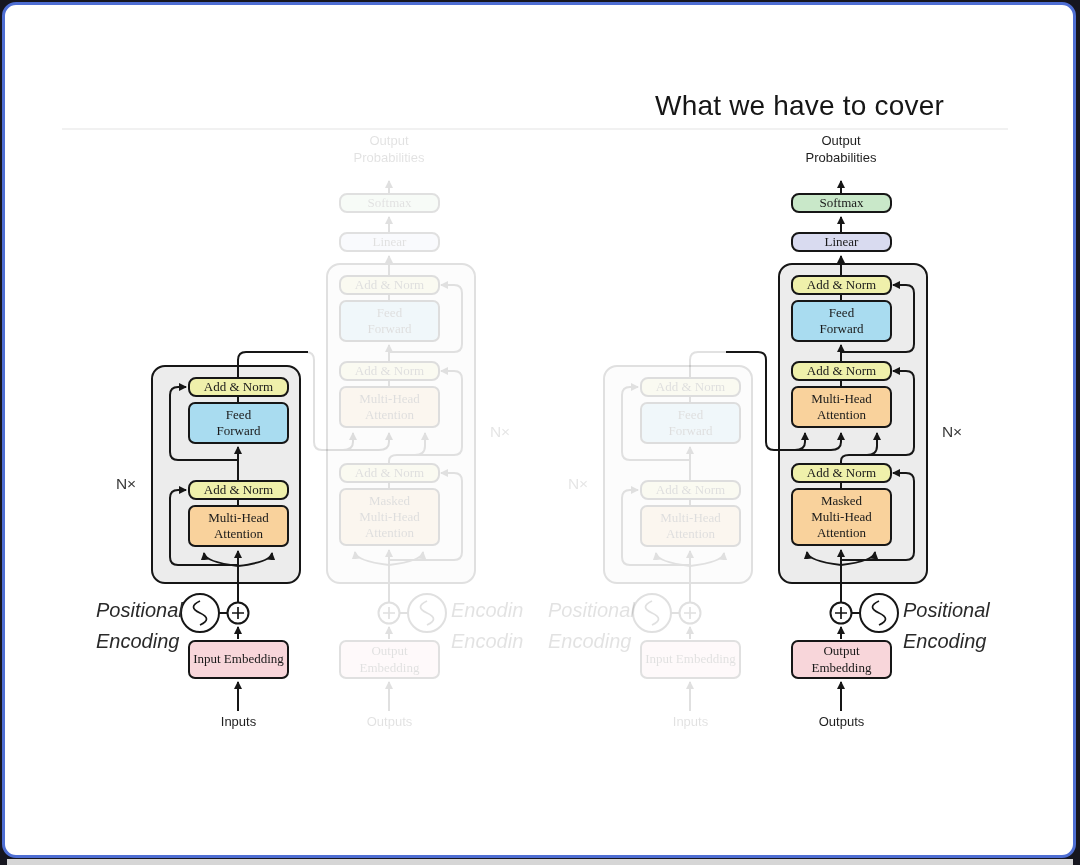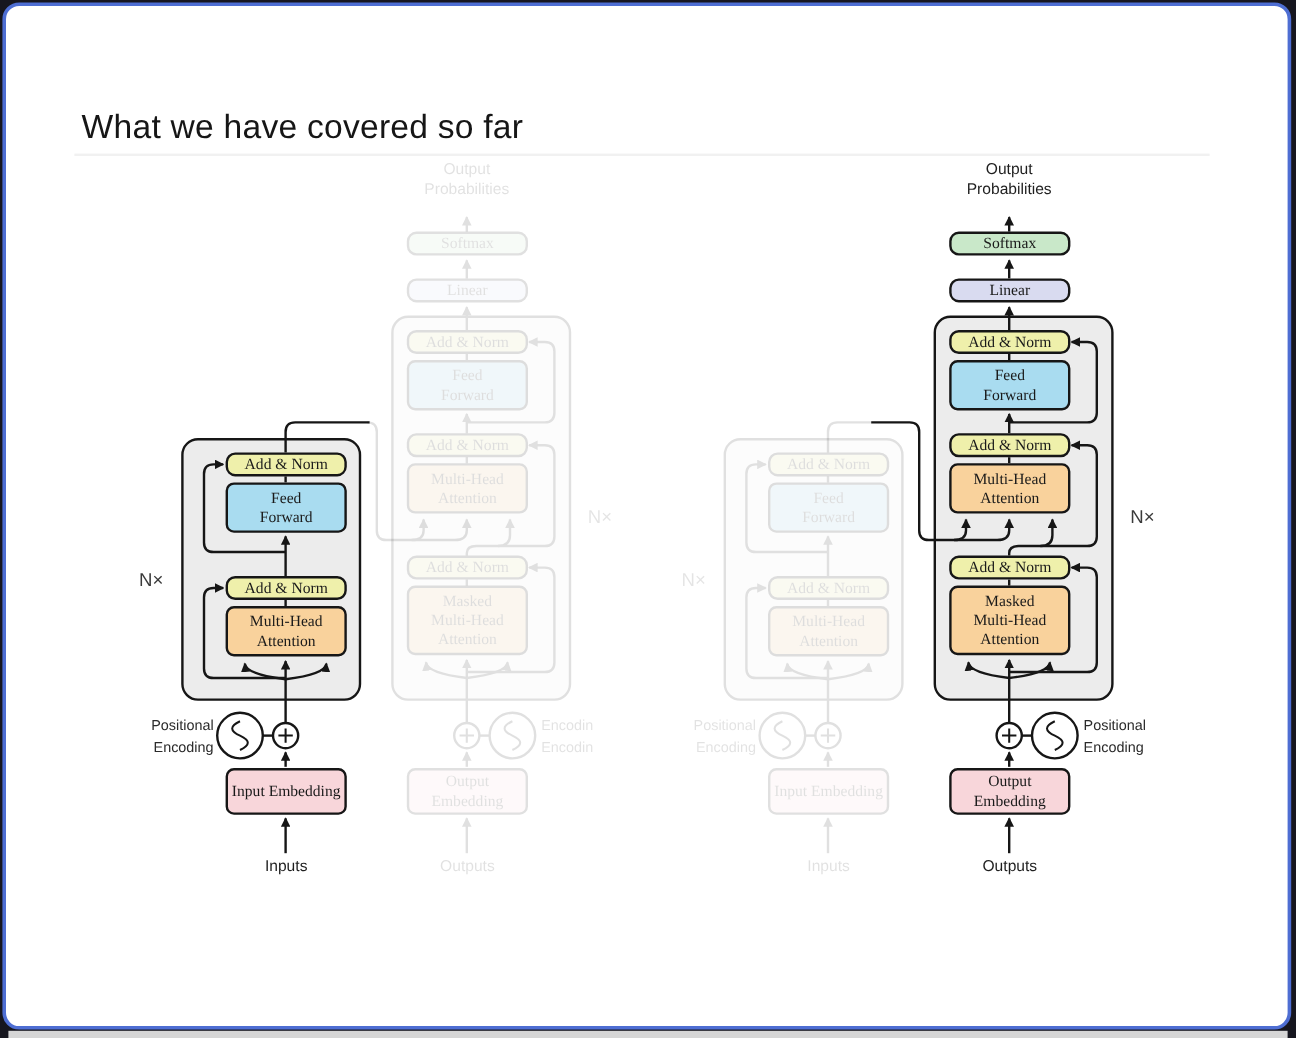--- a/index.html
+++ b/index.html
@@ -26,32 +26,32 @@
   .box{
     position:absolute;box-sizing:border-box;border:2px solid #161616;border-radius:7px;
     display:flex;align-items:center;justify-content:center;text-align:center;
     font-size:13px;line-height:1.25;color:#1a1a1a;padding:0 2px;font-family:Liberation Serif, serif;
   }
   .slim{border-radius:8px;}
   .tall{padding:0 13px;}
   .fig-label{
     position:absolute;font-size:13px;color:#1f1f1f;text-align:center;line-height:1.3;
   }
-  .pos-label{font-size:12px;line-height:1.55;color:#2a2a2a;}
+  .pos-label{font-size:20px;line-height:1.55;color:#2a2a2a;font-style:italic;}
   .nx{font-size:15.5px;color:#3a3a3a;}
   .faded{opacity:0.13;}
 </style>
 </head>
 <body>
 
 <div class="bottom-strip"></div>
 <div class="panel" style="border-color: rgb(78, 110, 211);"></div>
 
 <div class="content">
-  <div class="title title-left">What we have covered so far</div>
+  <div class="title title-right">What we have to cover</div>
   <div class="divider"></div>
   <svg id="lines" width="1080" height="865">
     <defs>
       <marker id="ah" markerWidth="8" markerHeight="8" refX="7" refY="4" orient="auto" markerUnits="userSpaceOnUse">
         <path d="M0,0 L8,4 L0,8 z" fill="#161616"></path>
       </marker>
     </defs>
   <g opacity="1" fill="none" stroke="#161616" stroke-width="2">
         <rect x="152" y="366" width="148" height="217" rx="13" fill="#ececec"></rect>
         <path d="M 238 602 L 238 551" marker-end="url(#ah)"></path>

